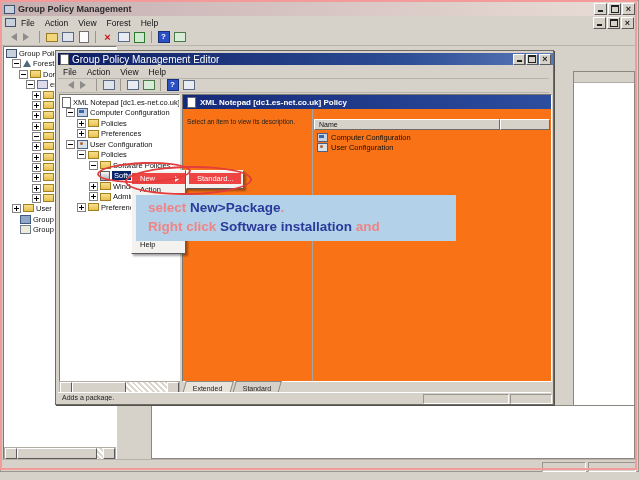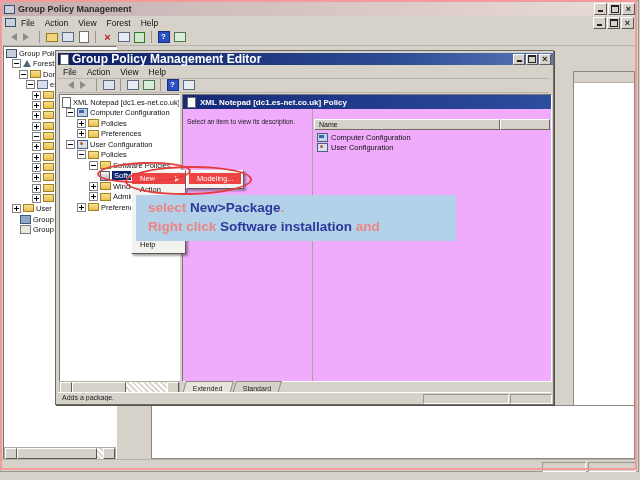--- a/index.html
+++ b/index.html
@@ -82,29 +82,29 @@
   .gpm-status{left:1px;top:458px;right:1px;height:11px;background:#d6d2ca;
       border-top:1px solid #b8b4ac;font-size:7px;color:#333}
   .scell{position:absolute;top:2px;height:8px;border:1px solid;border-color:#9a968e #fff #fff #9a968e}
 
   
   .edw{left:55px;top:50px;width:497px;height:353px;background:#d6d2ca;
       border:1px solid #6e6a64;box-shadow:1px 1px 0 #55524c;z-index:10}
   .ed-title{left:2px;top:2px;width:491px;height:12px;
       background:linear-gradient(90deg,#0d1d63,#2d4d95 70%,#5a78b8);
       display:flex;align-items:center;padding:0 2px}
-  .ed-title .txt{font-size:12px;font-weight:bold;color:#fff;margin-left:3px;flex:1;white-space:nowrap}
+  .ed-title .txt{font-size:10px;font-weight:normal;color:#fff;margin-left:3px;flex:1;white-space:nowrap}
   .wb.sm{width:10px;height:9px}
   .ed-menu{left:2px;top:15px;width:491px;height:12px;border-bottom:1px solid #b8b4ac}
   .ed-tools{left:2px;top:27px;width:491px;height:15px;border-bottom:1px solid #b8b4ac;
       display:flex;align-items:center;gap:3px;padding-left:4px;box-sizing:border-box}
   .ed-treepane{left:3px;top:43px;width:119px;height:286px;background:#fff;
       border:1px solid;border-color:#7a7672 #fff #fff #7a7672;overflow:hidden}
   .sel-label{background:#0a246a;color:#fff;padding:0 2px}
-  .ed-right{left:126px;top:43px;width:368px;height:286px;background:#f0abfc;
+  .ed-right{left:126px;top:43px;width:368px;height:286px;background:#f97316;
       border:1px solid;border-color:#7a7672 #fff #fff #7a7672;overflow:hidden}
   .ed-phead{position:absolute;left:0;top:0;right:0;height:14px;
       background:linear-gradient(90deg,#152a78,#2d4d9e);display:flex;align-items:center;padding:0 4px}
   .ed-phead .txt{font-size:8px;font-weight:bold;color:#fff;margin-left:4px;white-space:nowrap}
   .desc{position:absolute;left:0;top:14px;width:130px;bottom:0;border-right:1px solid #a8a4a0;
       font-size:6.6px;color:#222;padding:9px 3px 0 4px;box-sizing:border-box}
   .lh{position:absolute;top:24px;height:11px;background:#d6d2ca;
       border:1px solid;border-color:#fff #6e6a64 #6e6a64 #fff;
       font-size:7px;color:#111;padding:1px 0 0 4px;box-sizing:border-box}
   .litem{position:absolute;display:flex;align-items:center;gap:3px;font-size:7.5px;color:#111;white-space:nowrap}
@@ -498,21 +498,21 @@
   <div class="cmi">
       <span>Properties</span>
     </div>
   <div class="cmi">
       <span>Help</span>
     </div>
 </div>
 
 <div class="abs smenu">
   <div class="cmi hl">
-      <span>Modeling...</span>
+      <span>Standard...</span>
     </div>
 </div>
 
 <div class="abs callout">
   <div><span class="seg-accent">select </span><span class="seg-strong">New&gt;Package</span><span class="seg-accent">.</span></div>
   <div><span class="seg-accent">Right click </span><span class="seg-strong">Software installation</span><span class="seg-accent"> and</span></div>
 </div>
 
 <div class="abs ellipse e1"></div>
 <div class="abs ellipse e2"></div>

